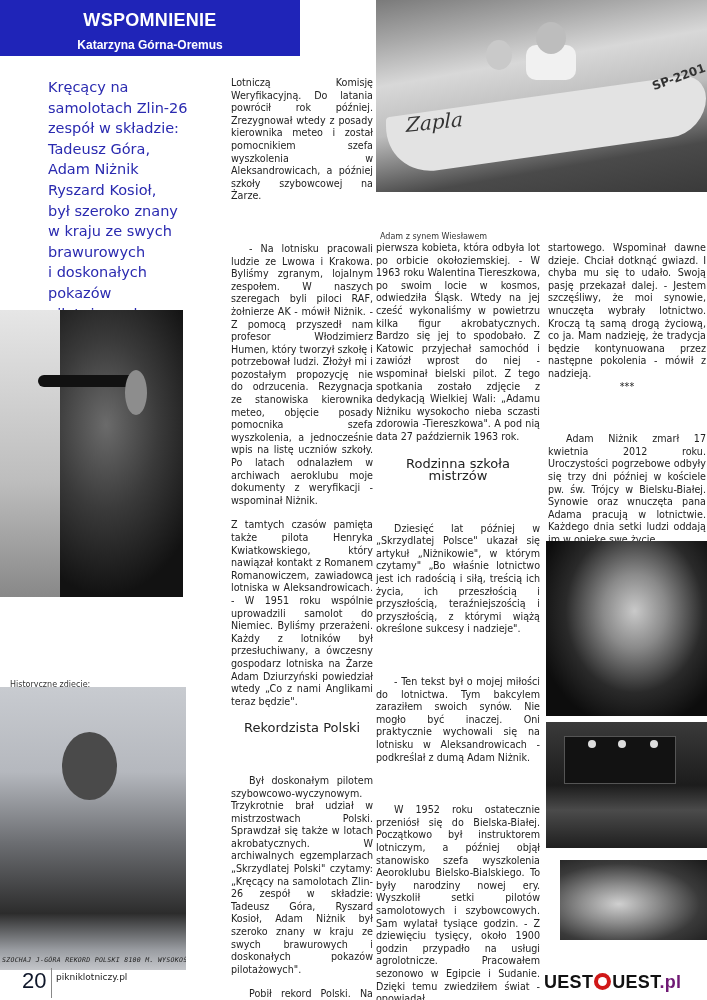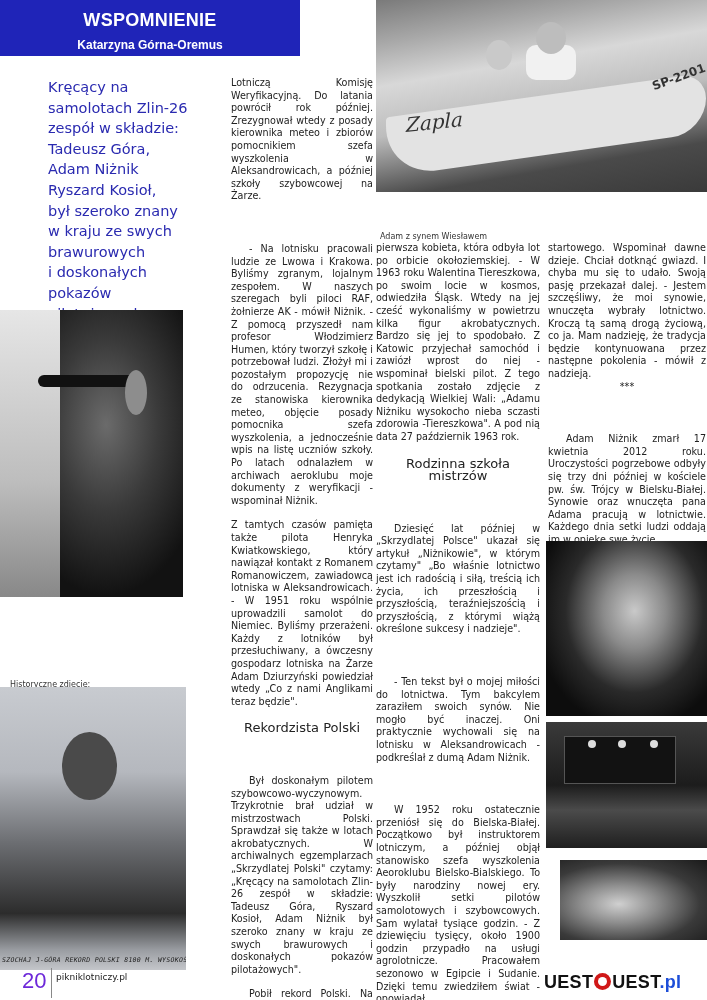--- a/index.html
+++ b/index.html
@@ -61,27 +61,27 @@
 
   .photo-mic { left: 546px; top: 541px; width: 161px; height: 175px;
     background: radial-gradient(ellipse at 55% 40%, #c9c9c9 0%, #8a8a8a 25%, #2a2a2a 55%, #0d0d0d 80%); }
   .photo-radio { left: 546px; top: 722px; width: 161px; height: 126px;
     background: linear-gradient(180deg, #3a3a3a 0%, #1c1c1c 50%, #4b4b4b 70%, #1f1f1f 100%); }
   .photo-radio .panel { position:absolute; left: 18px; top: 14px; width: 112px; height: 48px; background:#121212; border:1px solid #555; }
   .photo-radio .knob { position:absolute; width: 8px; height: 8px; border-radius: 50%; background:#ddd; }
   .photo-pilot { left: 560px; top: 860px; width: 147px; height: 80px;
     background: radial-gradient(ellipse at 40% 55%, #d0d0d0 0%, #8e8e8e 30%, #3a3a3a 65%, #1a1a1a 100%); }
 
-  .footer-num { position: absolute; left: 22px; top: 968px; font-size: 22px; font-family: "Liberation Sans", sans-serif; color: #6d28d9; }
+  .footer-num { position: absolute; left: 22px; top: 968px; font-size: 22px; font-family: "Liberation Sans", sans-serif; color: #0f172a; }
   .footer-sep { position: absolute; left: 51px; top: 968px; width: 1px; height: 30px; background: #888; }
   .footer-site { position: absolute; left: 56px; top: 972px; font-size: 9px; color: #222; }
   .footer-brand { position: absolute; left: 544px; top: 972px; font-family: "Liberation Sans", sans-serif; font-weight: bold; font-size: 18px; color: #111; letter-spacing: 0.3px; }
   .footer-brand .q { display:inline-block; width: 17px; height: 17px; border-radius: 50%; background: #d01818; vertical-align: -2px; position: relative; margin: 0 1px; }
   .footer-brand .q::after { content:""; position:absolute; left:4px; top:4px; width:9px; height:9px; border-radius:50%; background:#fff; }
-  .footer-brand .dot { color: #1d4ed8; }
+  .footer-brand .dot { color: #701a75; }
 </style>
 </head>
 <body>
 
 <div class="header">
   <div class="kicker">WSPOMNIENIE</div>
   <div class="author">Katarzyna Górna-Oremus</div>
 </div>
 
 <div class="lead">
@@ -119,21 +119,21 @@
   <div>Historyczne zdjęcie:</div>
   <div>rekord Polski wysokości 8100m.</div>
 </div>
 
 <div class="photo photo-record">
   <div class="face"></div>
   <div class="inscription">SZOCHAJ  J-GÓRA  REKORD POLSKI 8100 M. WYSOKOŚCI</div>
 </div>
 
 <div class="col col1">
-  <p>Lotniczą Komisję Weryfikacyjną. Do latania powrócił rok później. Zrezygnował wtedy z posady kierownika meteo i zbiorów pomocnikiem szefa wyszkolenia w Aleksandrowicach, a później szkoły szybowcowej na Żarze.</p>
+  <p>Lotniczą Komisję Weryfikacyjną. Do latania powrócił rok później. Zrezygnował wtedy z posady kierownika meteo i został pomocnikiem szefa wyszkolenia w Aleksandrowicach, a później szkoły szybowcowej na Żarze.</p>
   <p class="ind">- Na lotnisku pracowali ludzie ze Lwowa i Krakowa. Byliśmy zgranym, lojalnym zespołem. W naszych szeregach byli piloci RAF, żołnierze AK - mówił Niżnik. - Z pomocą przyszedł nam profesor Włodzimierz Humen, który tworzył szkołę i potrzebował ludzi. Złożył mi i pozostałym propozycję nie do odrzucenia. Rezygnacja ze stanowiska kierownika meteo, objęcie posady pomocnika szefa wyszkolenia, a jednocześnie wpis na listę uczniów szkoły. Po latach odnalazłem w archiwach aeroklubu moje dokumenty z weryfikacji - wspominał Niżnik.</p>
   <p class="gap">Z tamtych czasów pamięta także pilota Henryka Kwiatkowskiego, który nawiązał kontakt z Romanem Romanowiczem, zawiadowcą lotniska w Aleksandrowicach. - W 1951 roku wspólnie uprowadzili samolot do Niemiec. Byliśmy przerażeni. Każdy z lotników był przesłuchiwany, a ówczesny gospodarz lotniska na Żarze Adam Dziurzyński powiedział wtedy „Co z nami Anglikami teraz będzie".</p>
   <h3>Rekordzista Polski</h3>
   <p class="ind">Był doskonałym pilotem szybowcowo-wyczynowym. Trzykrotnie brał udział w mistrzostwach Polski. Sprawdzał się także w lotach akrobatycznych. W archiwalnych egzemplarzach „Skrzydlatej Polski" czytamy: „Kręcący na samolotach Zlin-26 zespół w składzie: Tadeusz Góra, Ryszard Kosioł, Adam Niżnik był szeroko znany w kraju ze swych brawurowych i doskonałych pokazów pilotażowych".</p>
   <p class="ind gap">Pobił rekord Polski. Na szybowcu Szochaj osiągnął wysokość prawie 8 tys. metrów. Specjaliści nie mieli żadnych złudzeń. Adam Zientek w elementarzu dla pilotów szybowcowych tak opisywał jego lot: „Pilot wznosił się bez przerwy, uzyskując efektowne wyniki w stosunkowo krótkim czasie dwóch godzin. Świadczy to o pomyślnych warunkach lotu i o prawidłowym ich wykorzystaniu".</p>
 
 </div>
 
 <div class="col col2">
   <p>pierwsza kobieta, która odbyła lot po orbicie okołoziemskiej. - W 1963 roku Walentina Tiereszkowa, po swoim locie w kosmos, odwiedziła Śląsk. Wtedy na jej cześć wykonaliśmy w powietrzu kilka figur akrobatycznych. Bardzo się jej to spodobało. Z Katowic przyjechał samochód i zawiózł wprost do niej - wspominał bielski pilot. Z tego spotkania zostało zdjęcie z dedykacją Wielkiej Wali: „Adamu Niżniku wysokocho nieba sczasti zdorowia -Tiereszkowa". A pod nią data 27 październik 1963 rok.</p>

